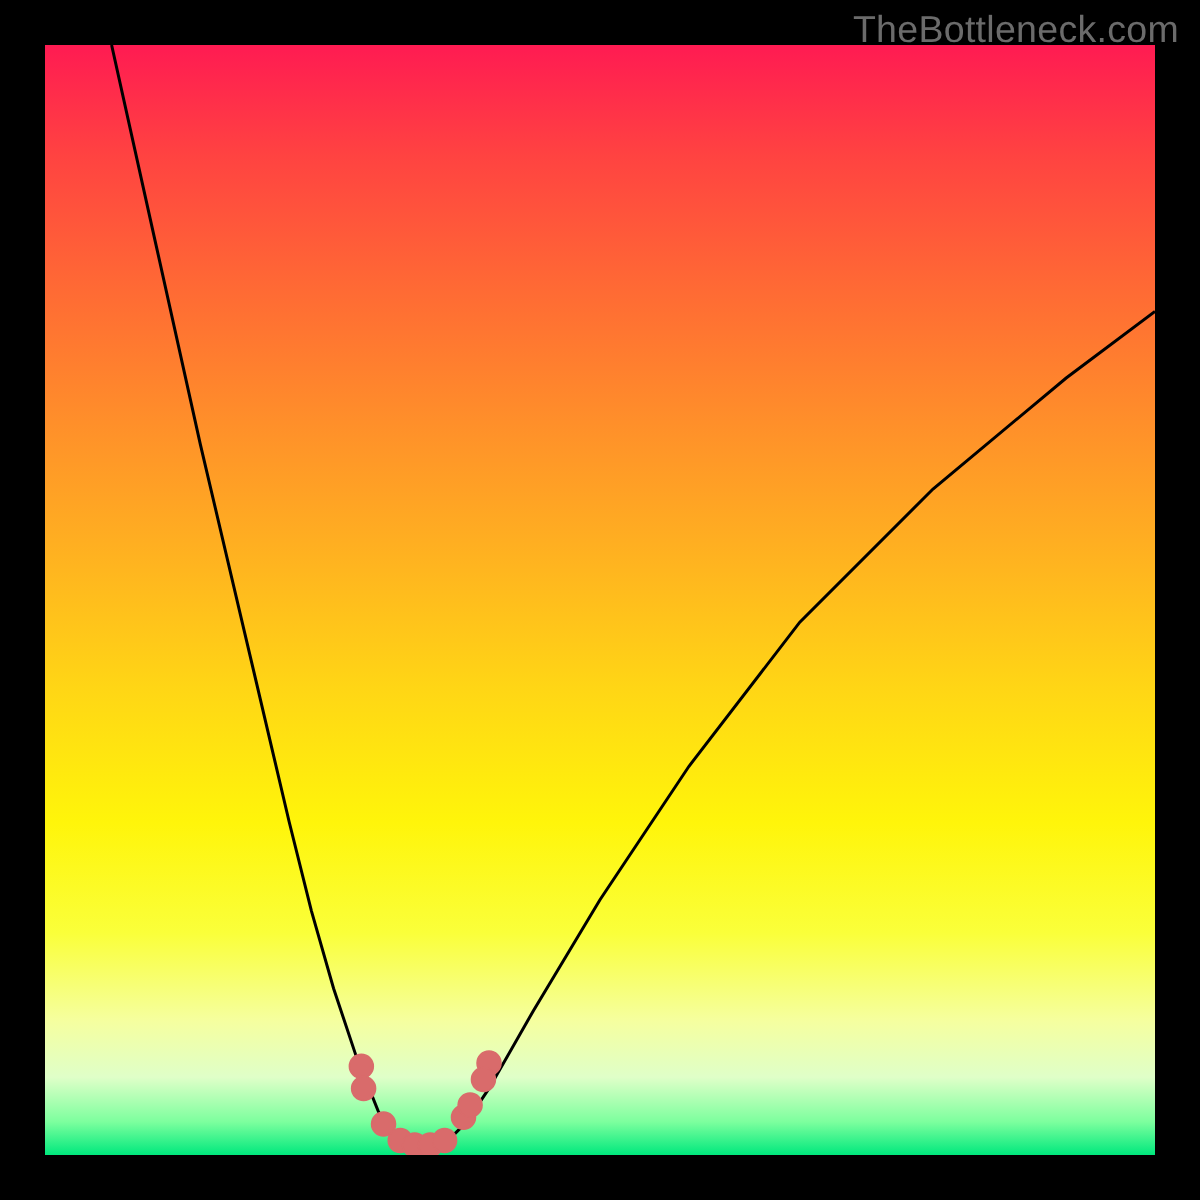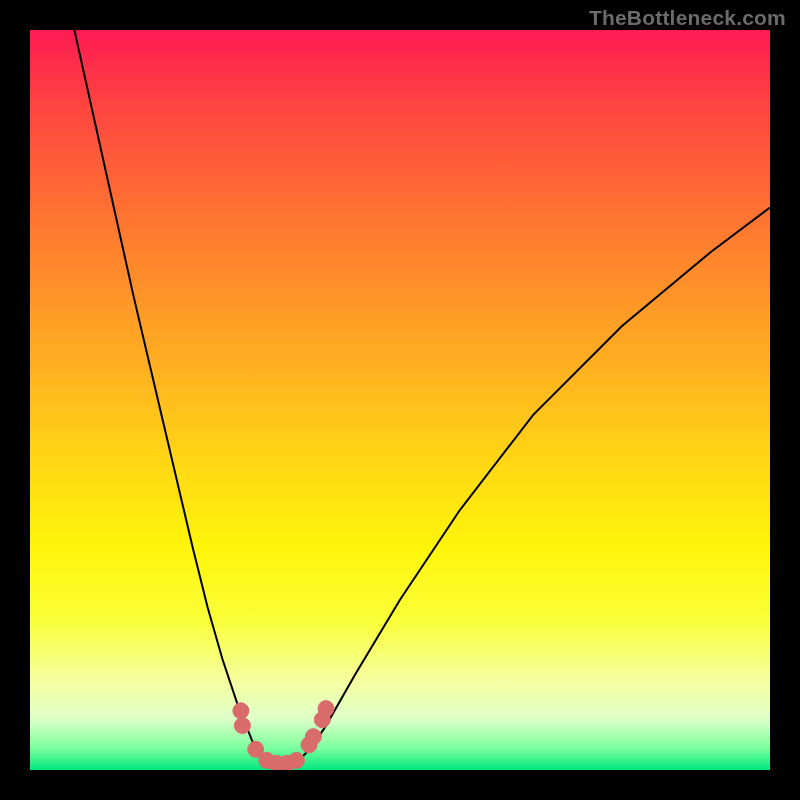--- a/index.html
+++ b/index.html
@@ -30,22 +30,22 @@
       #dfffc8 93%,
       #7dff9e 97%,
       #00e87d 100%
     );
   }
   .watermark {
     position: absolute;
     top: 6px;
     right: 14px;
     color: #6b6b6b;
-    font-size: 21px;
-    font-weight: 700;
+    font-size: 25px;
+    font-weight: 400;
     letter-spacing: 0.2px;
     z-index: 10;
   }
   svg.curves {
     position: absolute;
     left: 0;
     top: 0;
     width: 740px;
     height: 740px;
   }

